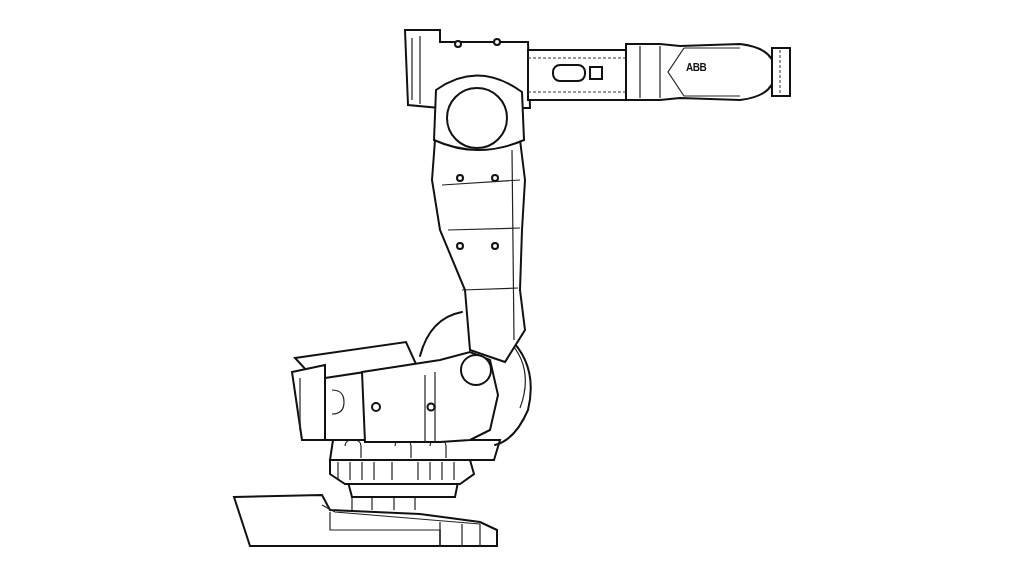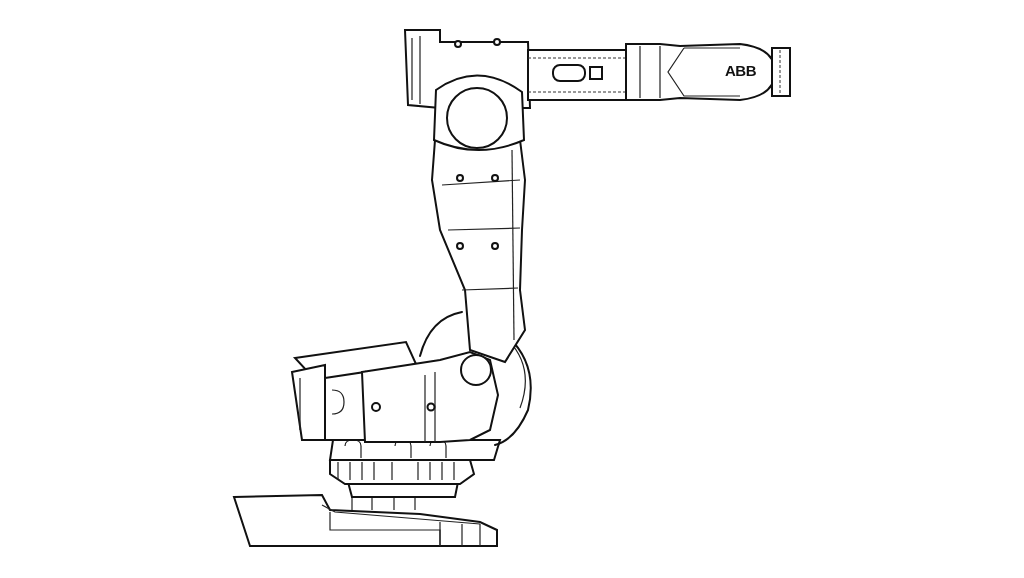--- a/index.html
+++ b/index.html
@@ -3,21 +3,21 @@
   <meta charset="utf-8">
   <style>
     html, body { margin: 0; padding: 0; background: #ffffff; }
     body { width: 1024px; height: 578px; overflow: hidden; position: relative; font-family: "Liberation Sans", sans-serif; }
     .canvas { position: absolute; left: 0; top: 0; width: 1024px; height: 578px; }
     svg { position: absolute; left: 0; top: 0; }
     .ln { fill: none; stroke: #111; stroke-width: 2; stroke-linejoin: round; stroke-linecap: round; }
     .thin { fill: none; stroke: #222; stroke-width: 1.2; }
     .dash { fill: none; stroke: #333; stroke-width: 1; stroke-dasharray: 3 2; }
     .wh { fill: #fff; stroke: #111; stroke-width: 2; }
-    .logo-text { position: absolute; left: 725px; top: 62px; font-size: 15px; font-weight: bold; color: #111; letter-spacing: -0.5px; }
+    .logo-text { position: absolute; left: 686px; top: 62px; font-size: 10px; font-weight: bold; color: #111; letter-spacing: -0.5px; }
   </style>
 </head>
 <body>
 
 <div class="canvas">
   <svg width="1024" height="578" viewBox="0 0 1024 578">
 
     <g>
       <path class="wh" d="M234,497 L322,495 L330,510 L420,514 L480,522 L497,530 L497,546 L250,546 Z"></path>
       <path class="thin" d="M322,505 L335,512 L480,524"></path>

